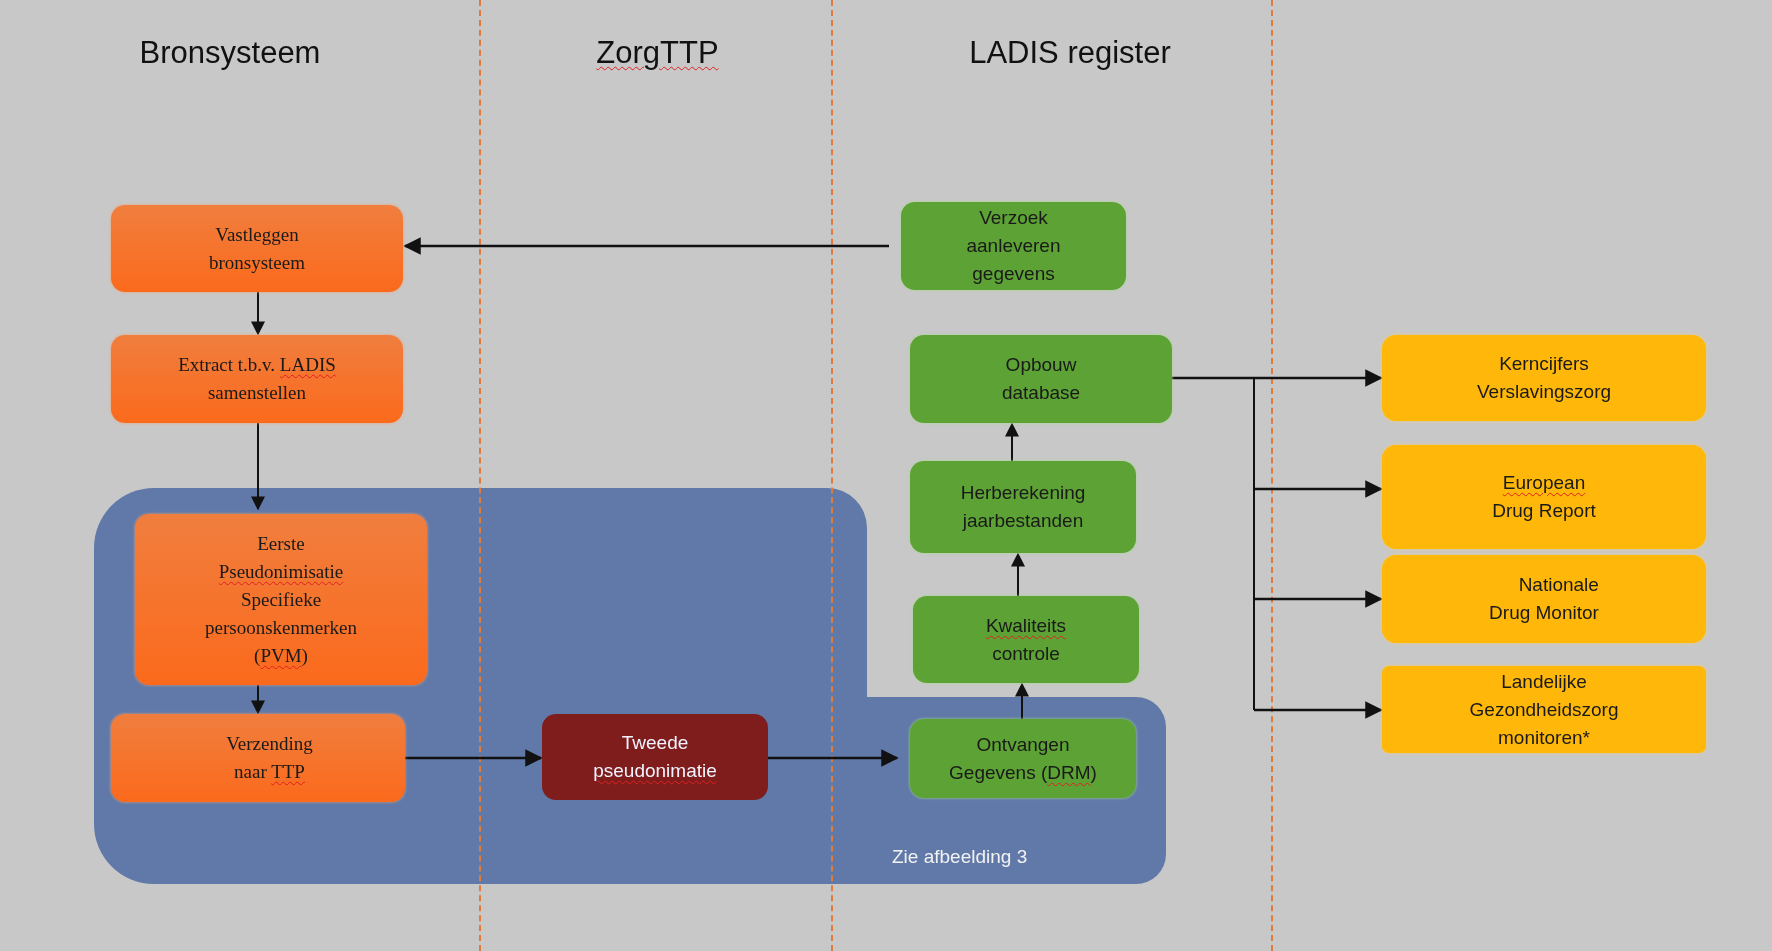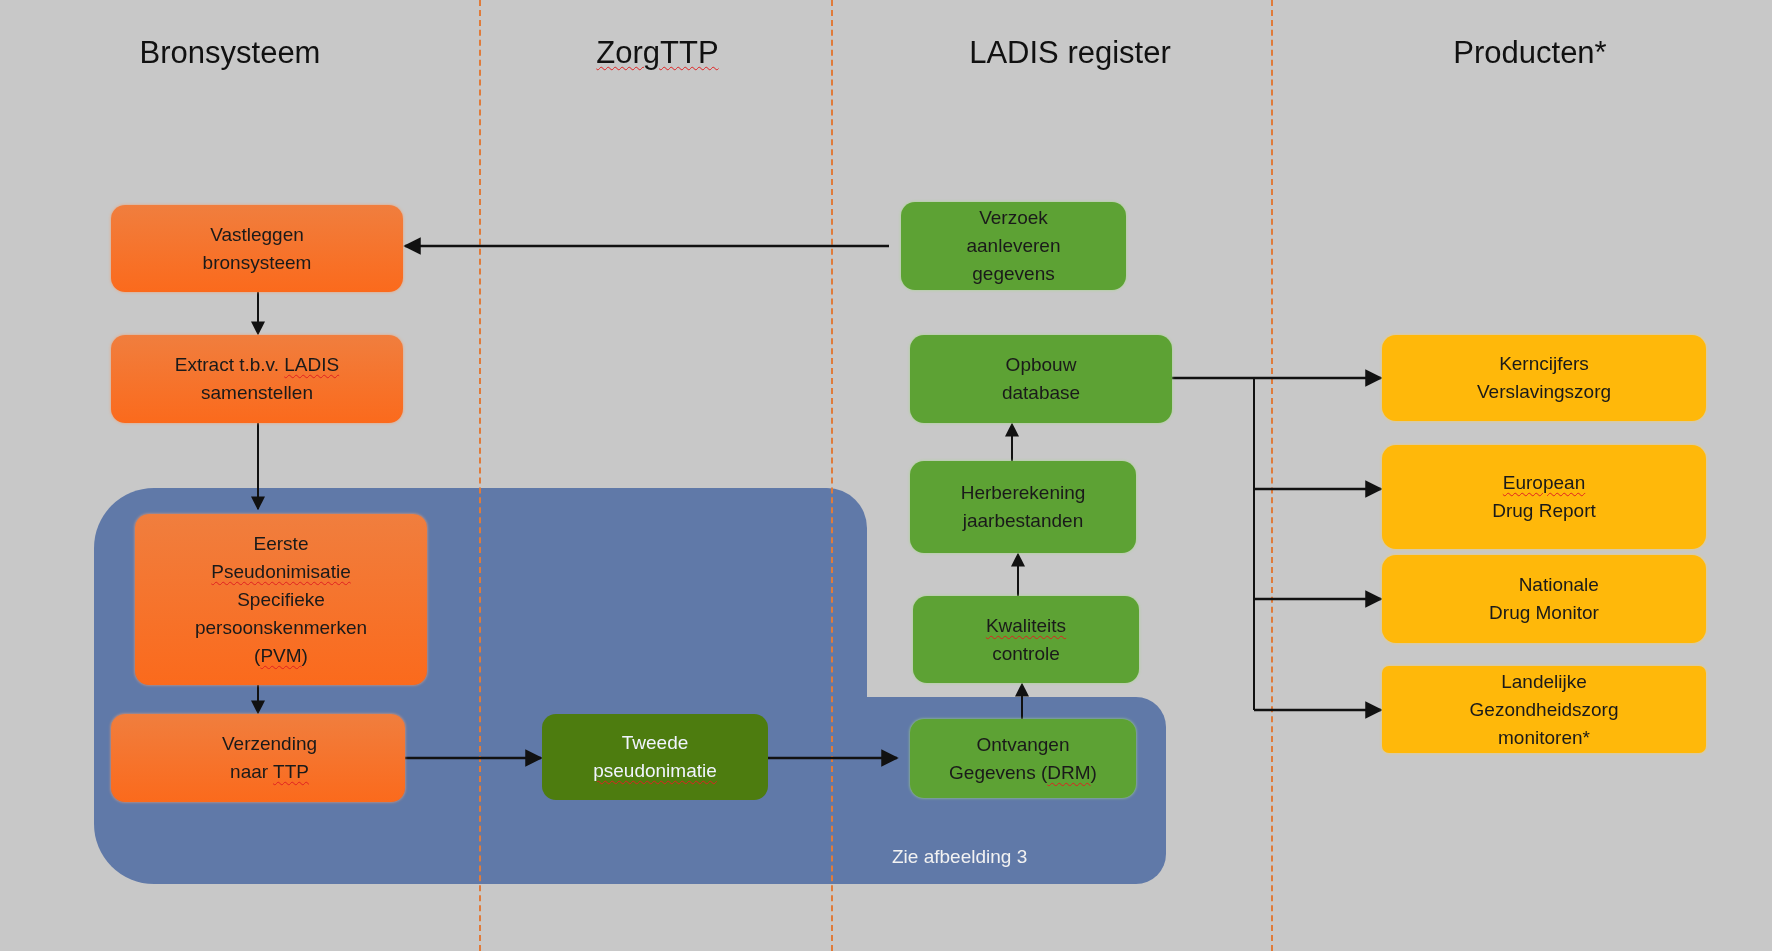--- a/index.html
+++ b/index.html
@@ -3,36 +3,35 @@
 <meta charset="utf-8">
 <style>
   html, body { margin:0; padding:0; }
   body { width:1772px; height:951px; background:#c8c8c8; position:relative; overflow:hidden;
          font-family:"Liberation Sans", sans-serif; }
   .lane-title { position:absolute; text-align:center; font-size:31px; color:#111; line-height:42px; }
   .dash { position:absolute; top:0; height:951px; width:0; border-left:2px dashed #e07b3a; }
   .region { position:absolute; background:#6079a8; }
   .box { position:absolute; border-radius:14px; display:flex; align-items:center; justify-content:center;
          text-align:center; font-size:19px; line-height:28px; color:#1a1a1a; box-sizing:border-box; padding:4px; }
-  .orange { background:linear-gradient(#f07e3e, #fb6a1c); box-shadow:0 0 3px #f3a070; }
+  .orange { background:linear-gradient(#f07e3e, #fb6a1c); box-shadow:0 0 3px #f3a070;font-family:Liberation Serif, serif; }
   .green { background:#5da234; box-shadow:0 0 3px #a7d88a;margin-left:12px; }
   .yellow { background:#ffb80a; box-shadow:0 0 3px #f5cf68; }
-  .blue { background:#4d7c0f; color:#f1f4ff; }
+  .blue { background:#7f1d1d; color:#f1f4ff; }
   .spell { text-decoration: underline wavy #e02020; text-decoration-thickness:1px; text-underline-offset:3px; }
   .note { position:absolute; color:#f2f2f2; font-size:19px; }
   svg.arrows { position:absolute; left:0; top:0; pointer-events:none; }
 </style>
 </head>
 <body>
 
 <div class="lane-title" style="left:100px;top:32px;width:260px;">Bronsysteem</div>
 <div class="lane-title" style="left:530px;top:32px;width:255px;"><span class="spell">ZorgTTP</span></div>
 <div class="lane-title" style="left:930px;top:32px;width:280px;">LADIS register</div>
 <div class="lane-title" style="left:1300px;top:32px;width:460px;">
-  <div>Producten*</div>
 </div>
 
 <div class="region" style="left:94px;top:488px;width:773px;height:396px;border-radius:60px 40px 0 60px;"></div>
 <div class="region" style="left:820px;top:697px;width:346px;height:187px;border-radius:0 30px 30px 0;"></div>
 <div class="note" style="left:892px;top:846px;text-align:center;">Zie afbeelding 3</div>
 
 <div class="dash" style="left:479px;"></div>
 <div class="dash" style="left:831px;"></div>
 <div class="dash" style="left:1271px;"></div>
 

